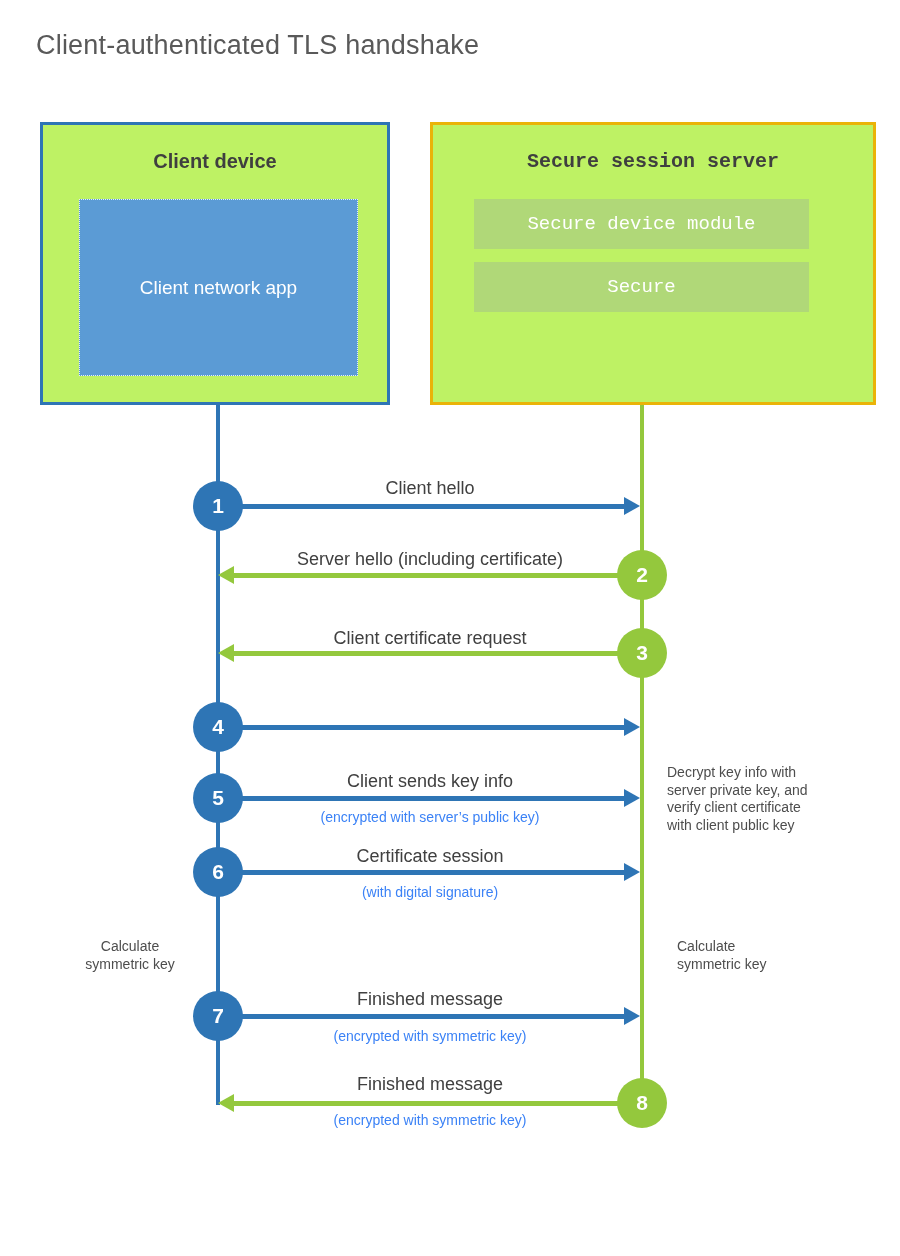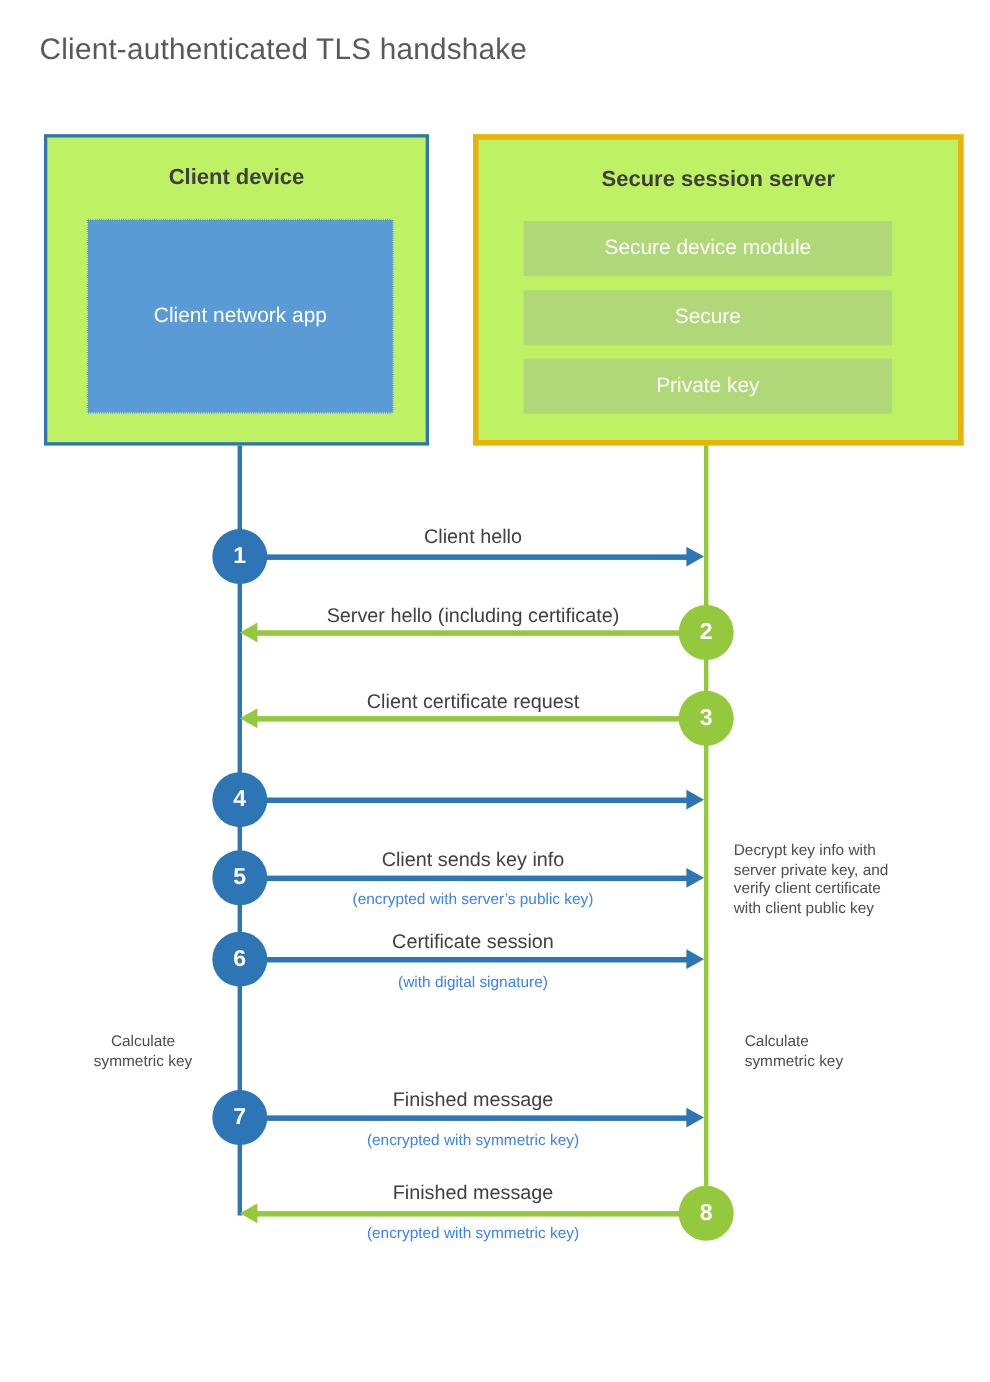--- a/index.html
+++ b/index.html
@@ -4,21 +4,21 @@
 <style>
   html,body{margin:0;padding:0;background:#ffffff;}
   body{font-family:"Liberation Sans","DejaVu Sans",sans-serif;}
   .canvas{position:relative;width:900px;height:1256px;background:#fff;overflow:hidden;}
 
   .title{position:absolute;left:36px;top:30px;font-size:27px;font-weight:400;color:#595959;letter-spacing:.2px;}
 
   
   .actor-box{position:absolute;top:122px;height:283px;background:#bef264;box-sizing:border-box;}
   .actor-box.client{left:40px;width:350px;border:3px solid #2E75B5;}
-  .actor-box.server{left:430px;width:446px;border:5px solid #eab308;}
+  .actor-box.server{left:430px;width:446px;border:3px solid #eab308;font-family:Liberation Mono, monospace;}
   .actor-title{position:absolute;left:0;right:0;top:25px;text-align:center;font-size:20px;font-weight:700;color:#3F3F3F;}
 
   .app-box{position:absolute;left:36px;top:74px;width:277px;height:175px;background:#5B9BD5;border:1px dotted rgba(255,255,255,.85);display:flex;align-items:center;justify-content:center;}
   .app-box .app-label{max-width:165px;text-align:center;font-size:19px;line-height:28px;color:#ffffff;}
 
   .server-bar{position:absolute;left:41px;width:335px;height:50px;background:#B0D878;color:#ffffff;font-size:19px;text-align:center;line-height:50px;}
   .server-bar.b0{top:74px;}
   .server-bar.b1{top:137px;}
   .server-bar.b2{top:199px;}
 
@@ -61,21 +61,20 @@
     <div class="actor-title">Client device</div>
     <div class="app-box">
       <div class="app-label">Client network app</div>
     </div>
   </div>
 
   <div class="actor-box server">
     <div class="actor-title">Secure session server</div>
     <div class="server-bar b0">Secure device module</div>
     <div class="server-bar b1">Secure</div>
-    <div class="server-bar b2">Private key</div>
   </div>
 
   <div class="lifeline client"></div>
   <div class="lifeline server"></div>
 
   <div class="msg-label" style="top:478px">Client hello</div>
   <div class="arrow-line blue" style="top:504px"></div>
   <div class="arrow-head right" style="top:497px"></div>
   <div class="step-circle blue" style="top:481px">1</div>
 

